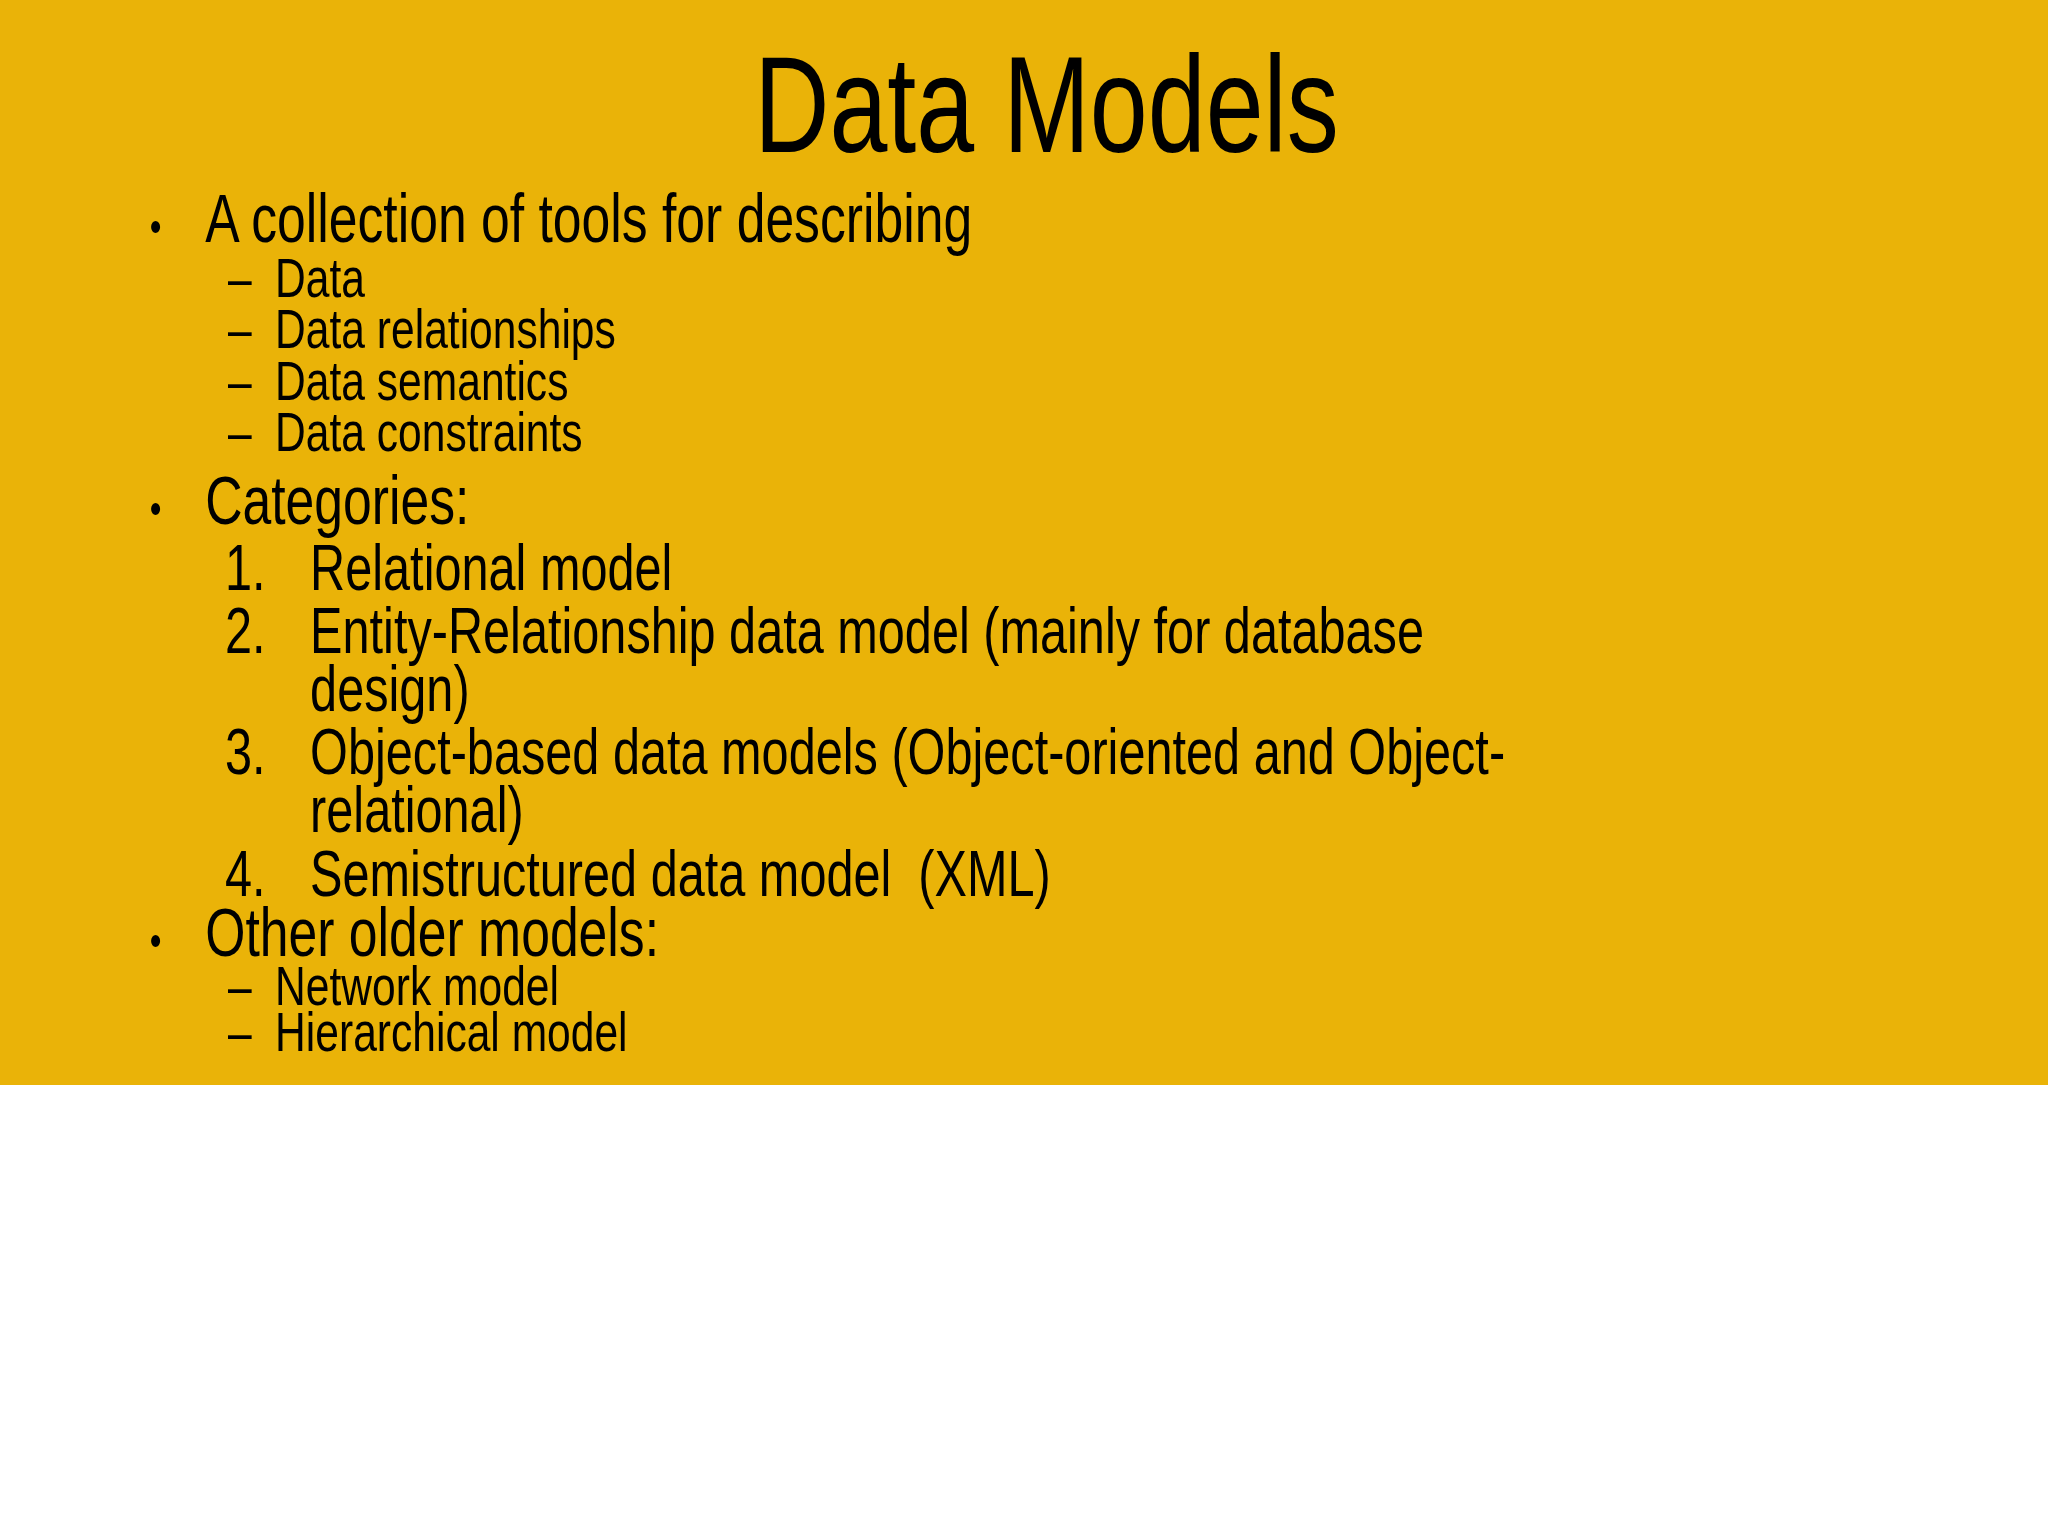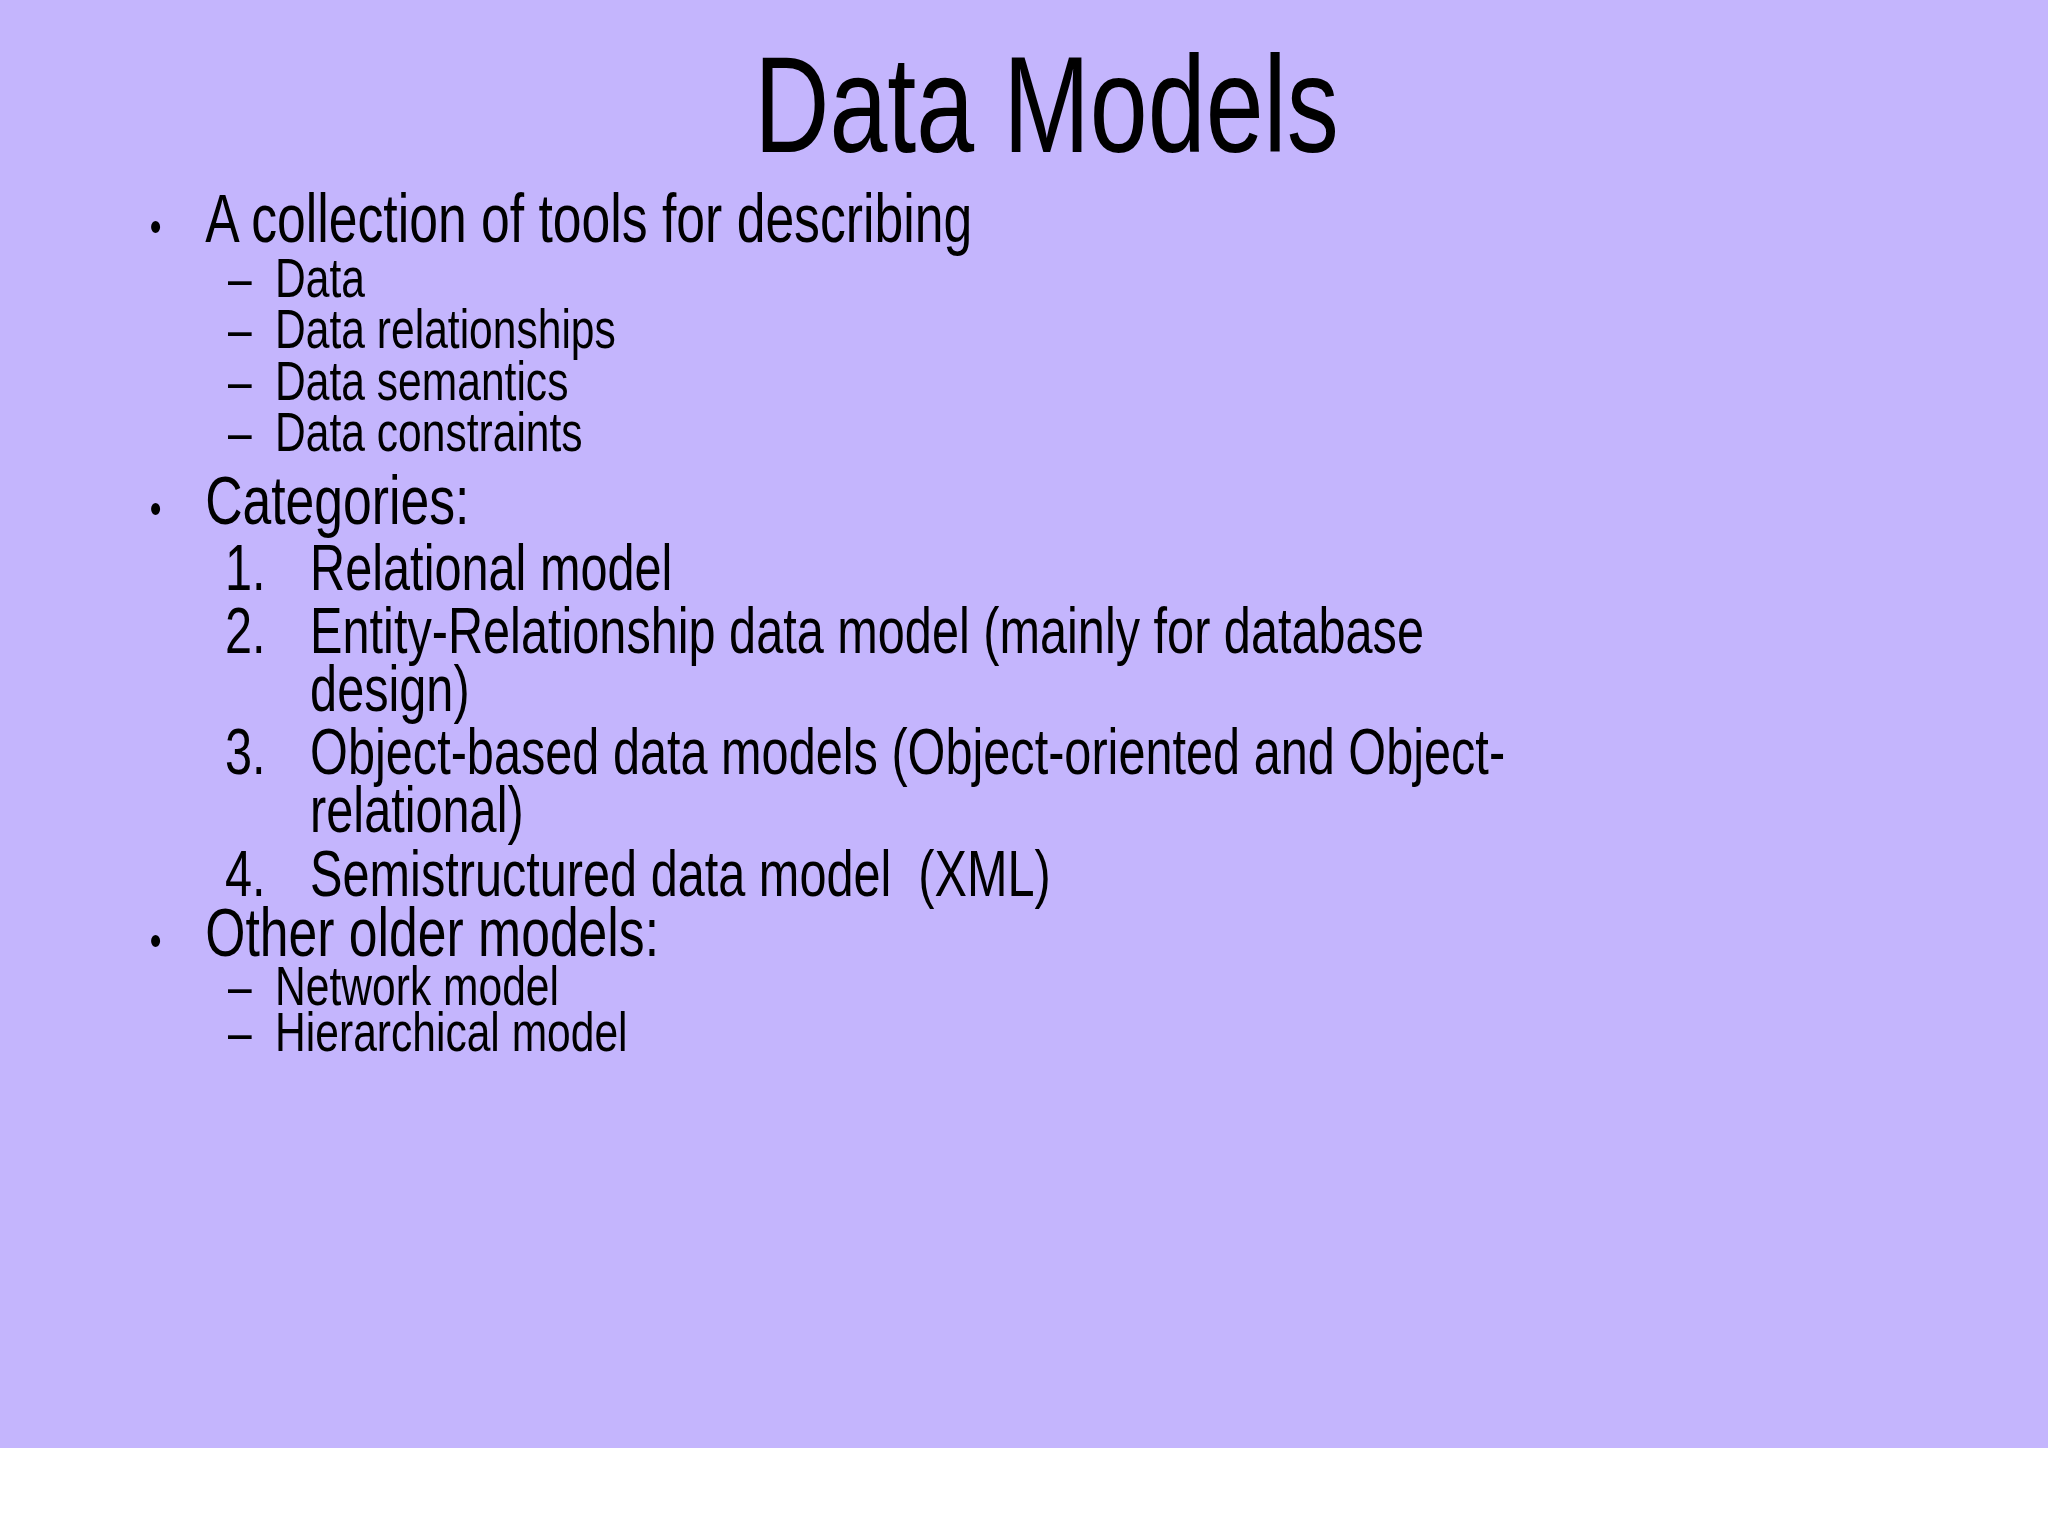--- a/index.html
+++ b/index.html
@@ -1,20 +1,20 @@
 <!DOCTYPE html>
 <html><head>
 <meta charset="utf-8">
 <style>
   html, body { margin: 0; padding: 0; background: #ffffff; }
   .slide {
     position: relative;
     width: 2048px;
-    height: 1448px;
-    background: #c4b5fd;
+    height: 1085px;
+    background: #eab308;
     color: #000000;
     font-family: "Liberation Sans", sans-serif;
     overflow: hidden;
   }
   
   .squeeze {
     width: 2694px;
     transform: scaleX(0.76);
     transform-origin: 0 0;
   }

